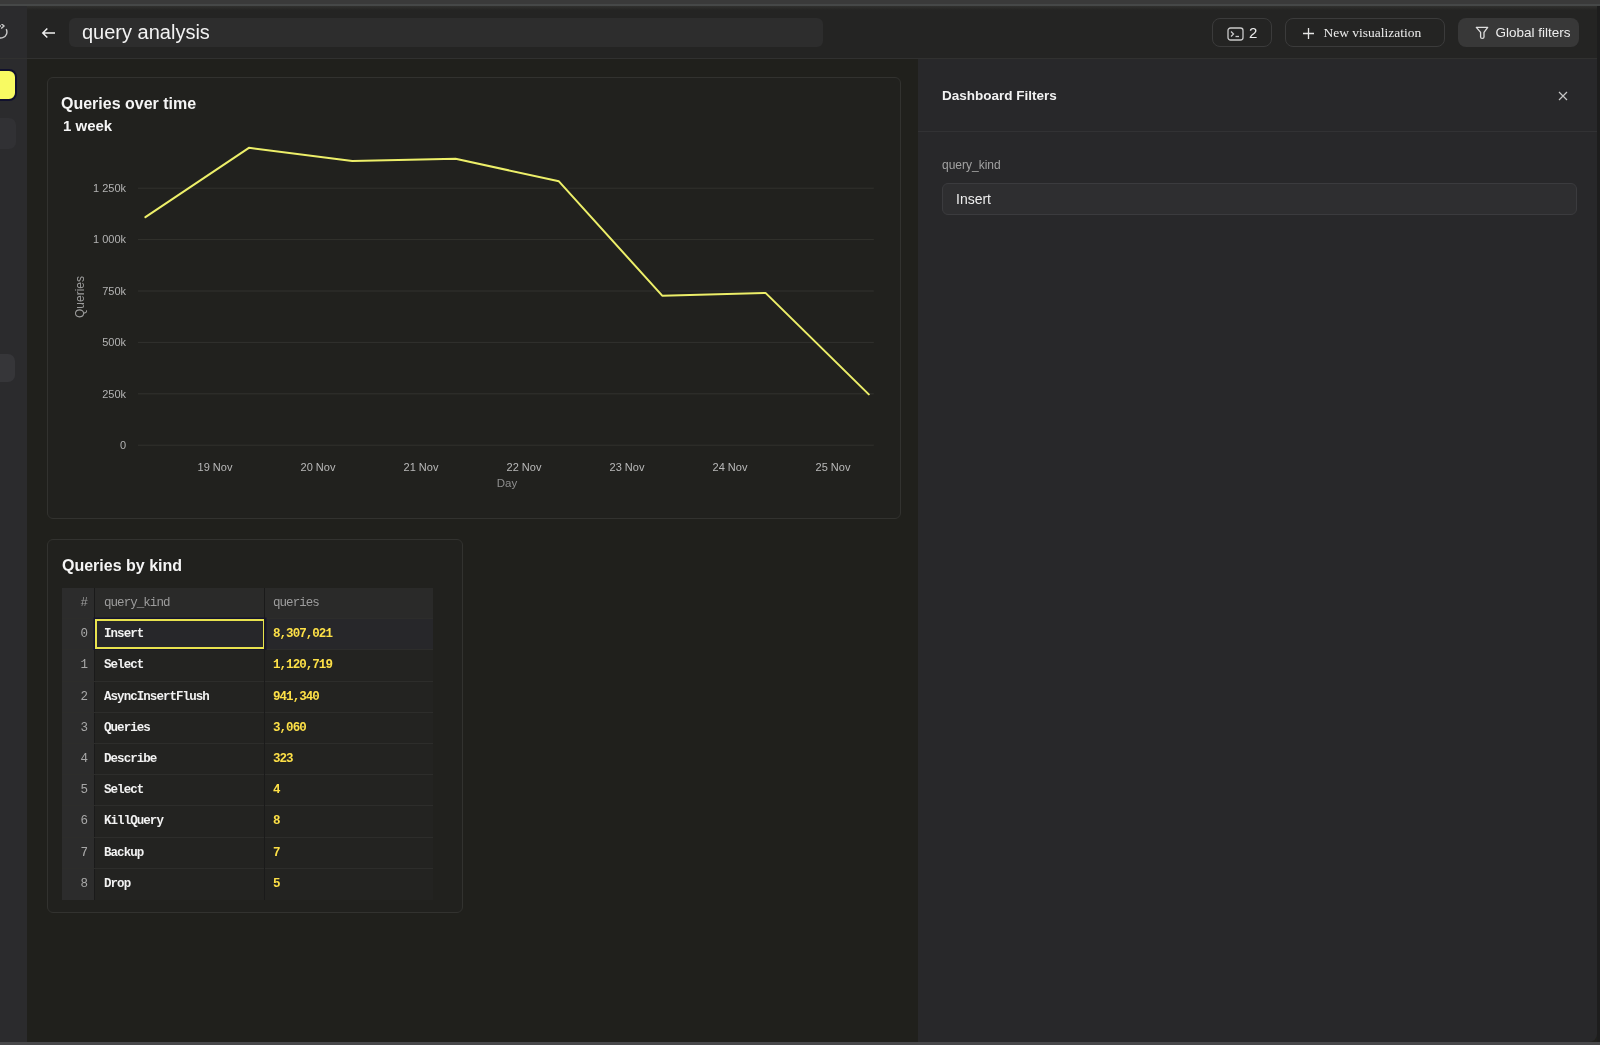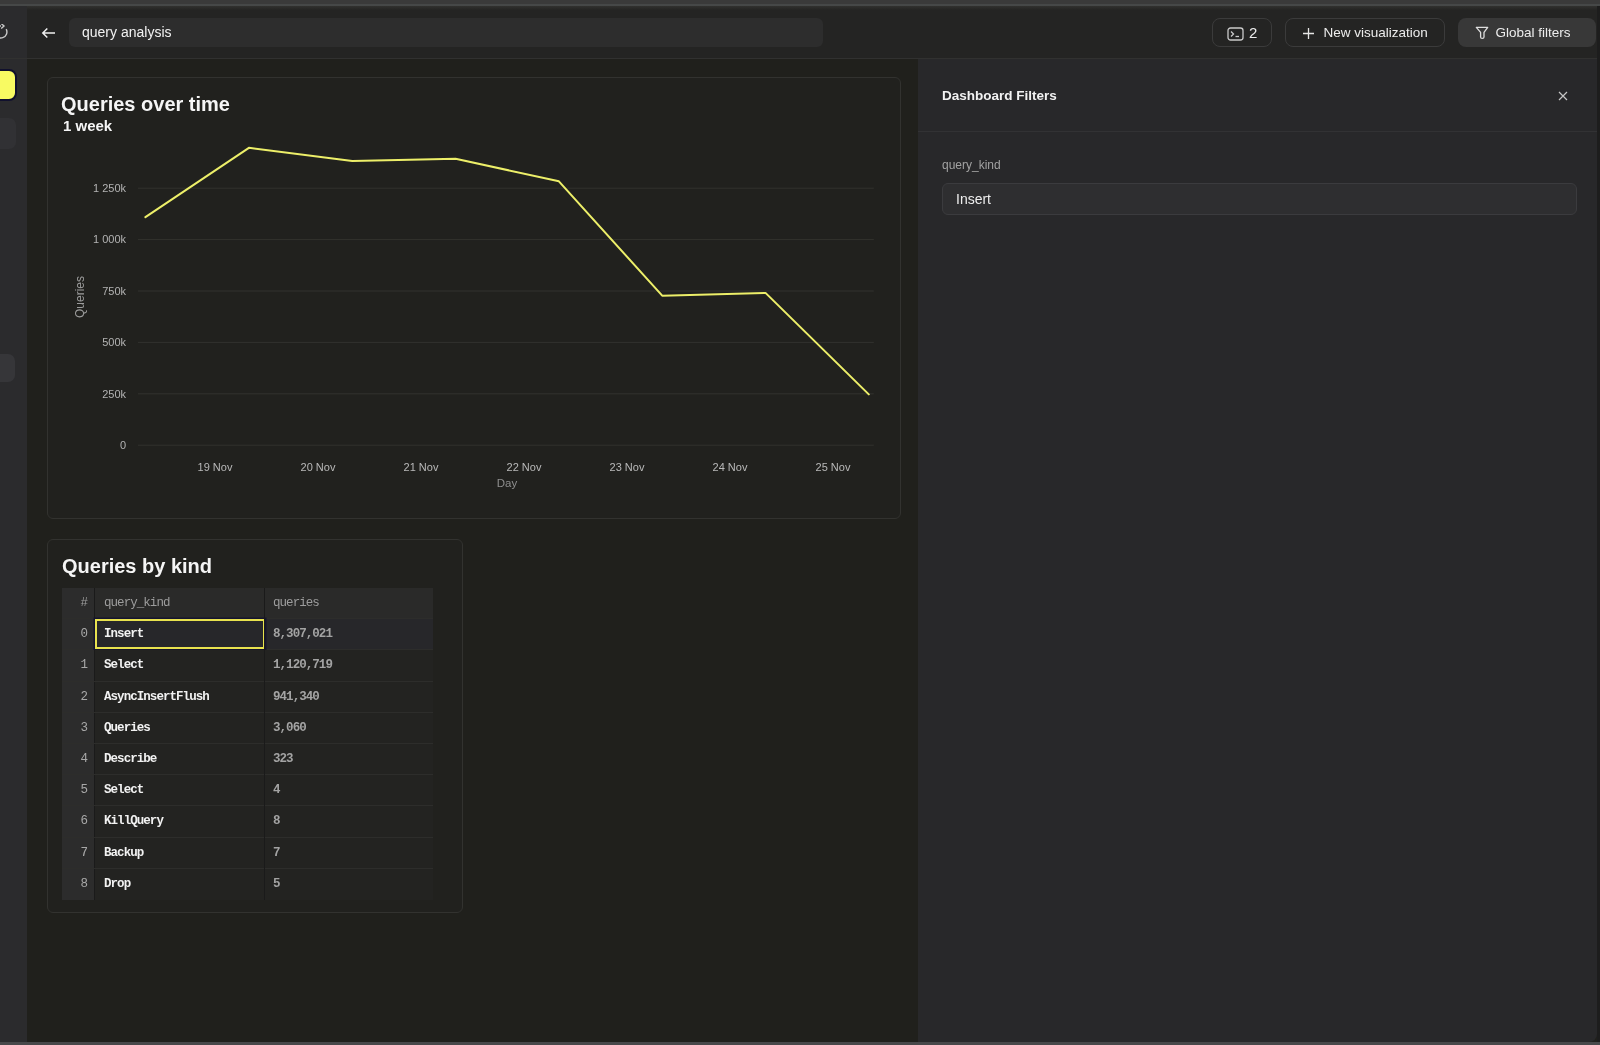--- a/index.html
+++ b/index.html
@@ -18,42 +18,42 @@
   #bottomstrip { left:0; top:1042px; width:1600px; height:3px; background:#48484a; }
 
   
   #sb-yellow { left:-9px; top:62.5px; width:26px; height:32px; border-radius:8px;
     background:#f8fa62; border:2px solid #10102e; }
   #sb-box2 { left:-9px; top:112.3px; width:25px; height:31px; border-radius:7px; background:#313134; }
   #sb-box3 { left:-9px; top:348px; width:24px; height:28px; border-radius:7px; background:#363639; }
 
   
   #tb-input { left:69px; top:17.5px; width:754px; height:29px; border-radius:6px;
-    background:#2d2d2d; color:#f2f2f2; font-size:14px; line-height:29px; padding-left:13px; }
+    background:#2d2d2d; color:#f2f2f2; font-size:20px; line-height:29px; padding-left:13px; }
   .btn { top:17.5px; height:29px; border-radius:8px; border:1px solid #3b3b3b;
     color:#ececec; font-size:13.5px; line-height:27px; }
   #btn1 { left:1211.5px; width:60.5px; }
   #btn2 { left:1284.5px; width:160.5px; }
-  #btn3 { left:1457.5px; width:138px; background:#383838; border:none; line-height:29px; }
+  #btn3 { left:1457.5px; width:121px; background:#383838; border:none; line-height:29px; }
 
   
   .card { background:#21211e; border:1px solid #32322f; border-radius:6px; }
   #chartcard { left:47px; top:77px; width:854px; height:442px; }
   #tablecard { left:47px; top:539px; width:416px; height:374px; }
-  .cardtitle { color:#f5f5f5; font-weight:bold; font-size:20px; line-height:16px; }
+  .cardtitle { color:#f5f5f5; font-weight:bold; font-size:16px; line-height:16px; }
 
   
   #tbl { left:62px; top:588px; width:371px; height:312px; font-family:"Liberation Mono", monospace;
     font-size:12.5px; letter-spacing:-0.95px; }
   .trow { position:absolute; left:0; width:371px; height:31.2px; background:#232321; }
   .thead { background:#2a2a29; }
   .numcol { position:absolute; left:0; top:0; width:33px; height:100%; background:#2c2c2c;
     border-right:1px solid #1a1a1a; color:#a8a8a8; text-align:right; padding-right:7px; line-height:31.2px; }
   .kcell { position:absolute; left:42px; top:0; height:100%; color:#f2f2f2; font-weight:bold; line-height:31.2px; }
-  .qcell { position:absolute; left:211px; top:0; height:100%; color:#a3a3a3; font-weight:bold; line-height:31.2px; }
+  .qcell { position:absolute; left:211px; top:0; height:100%; color:#fde047; font-weight:bold; line-height:31.2px; }
   .hd { color:#9d9d9d; font-weight:normal; }
   .rsep { border-bottom:1px solid #2d2d2b; }
   #vdiv { left:264px; top:588px; width:1px; height:312px; background:#1a1a1a; }
 
   
   #pf-title { left:942px; top:88.5px; color:#f2f2f2; font-weight:bold; font-size:13.5px; line-height:13.5px; }
   #pf-divider { left:918px; top:131px; width:679px; height:1px; background:#323234; }
   #pf-label { left:942px; top:158px; color:#a2a2a2; font-size:12px; }
   #pf-input { left:942px; top:183px; width:635px; height:32px; border-radius:6px;
     background:#2e2e30; border:1px solid #3b3b3e; color:#ededed; font-size:14px;
@@ -89,21 +89,21 @@
     <rect x="1" y="1" width="15" height="12" rx="2.5" fill="none" stroke="#c9c9c9" stroke-width="1.3"></rect>
     <path d="M4 4.5 L6.5 7 L4 9.5" fill="none" stroke="#c9c9c9" stroke-width="1.3"></path>
     <path d="M8.5 9.5 H12" fill="none" stroke="#c9c9c9" stroke-width="1.3"></path>
   </svg>
   <span style="position:absolute; left:36.5px; font-size:15px;">2</span>
 </div>
 <div class="abs btn" id="btn2">
   <svg class="abs" style="left:16px; top:8px;" width="13" height="13" viewBox="0 0 13 13">
     <path d="M6.5 1 V12 M1 6.5 H12" stroke="#e6e6e6" stroke-width="1.3"></path>
   </svg>
-  <span style="position:absolute; left:38px;">New visualization</span>
+  <span style="position:absolute; left:38px;font-family:Liberation Serif, serif;">New visualization</span>
 </div>
 <div class="abs btn" id="btn3">
   <svg class="abs" style="left:17px; top:8.5px;" width="14" height="14" viewBox="0 0 14 14">
     <path d="M1.3 1.4 H12.7 L9 6.4 L9 10.9 Q9 12.4 7.3 12.4 Q5.6 12.4 5.6 10.9 L5.6 6.4 Z" fill="none" stroke="#dedede" stroke-width="1.3" stroke-linejoin="round"></path>
   </svg>
   <span style="position:absolute; left:38px;">Global filters</span>
 </div>
 
 <div class="abs card" id="chartcard"></div>
 <div class="abs cardtitle" style="left:61px; top:95.5px;">Queries over time</div>

